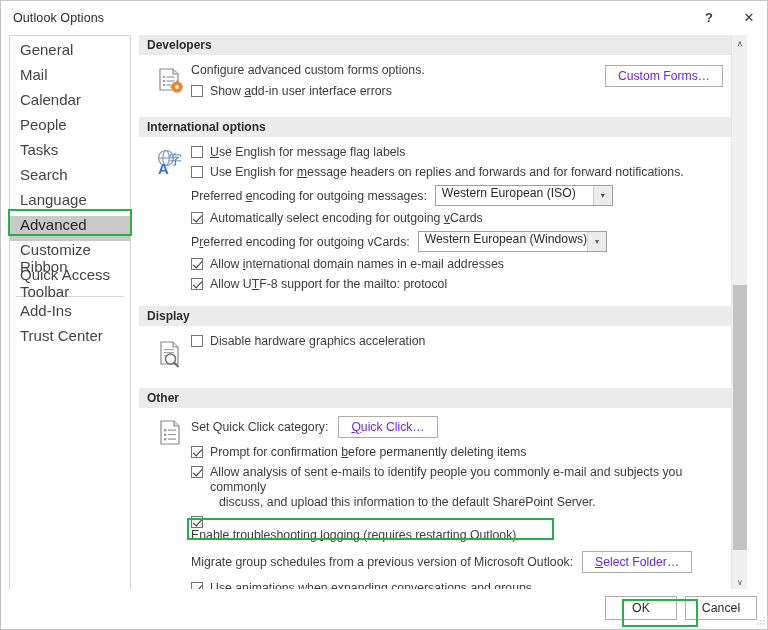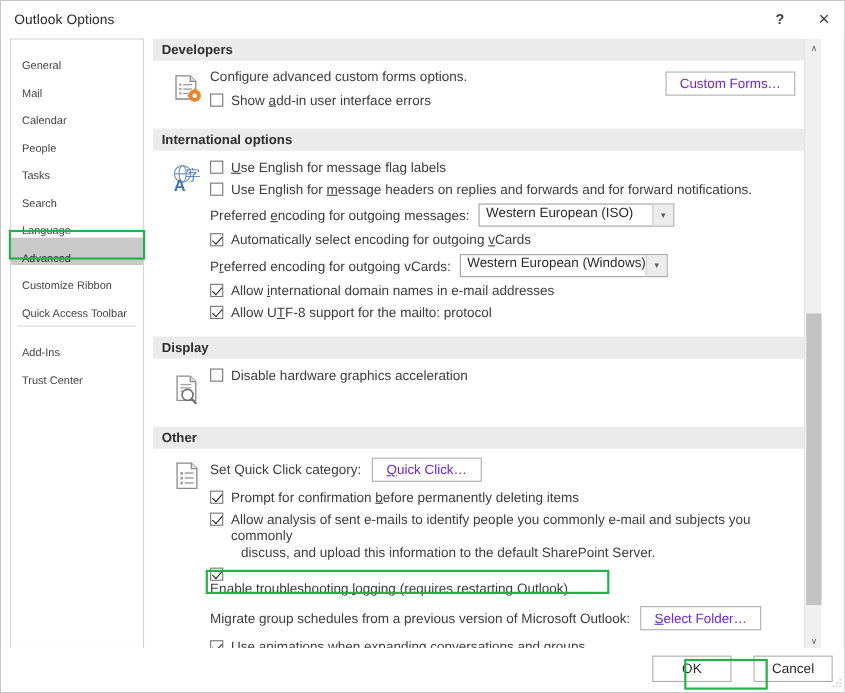--- a/index.html
+++ b/index.html
@@ -50,22 +50,22 @@
     position: absolute; left: 8px; top: 34px;
     width: 122px; height: 555px;
     background: #ffffff;
     border: 1px solid #d4d4d4;
     padding-top: 5px;
   }
   .side-item {
     position: relative;
     height: 25px;
     padding-left: 10px;
-    display: flex; align-items: flex-end;
-    font-size: 10px;
+    display: flex; align-items: flex-start;
+    font-size: 15px;
     color: #444444;
     cursor: default;
   }
   .side-item.selected {
     background: #c9c9c9;
     color: #262626;
   }
   .side-divider {
     height: 1px; background: #d8d8d8;
     margin: 5px 6px 5px 6px;
@@ -203,21 +203,21 @@
   }
 
   
   .footer {
     position: absolute; left: 0; bottom: 0;
     width: 768px; height: 40px;
     background: #ffffff;
   }
   .footer-btns {
     position: absolute; right: 12px; top: 7px;
-    display: flex; gap: 20px;
+    display: flex; gap: 8px;
   }
   .fbtn {
     width: 72px; height: 24px;
     border: 1px solid #adadad;
     background: #ffffff;
     font-size: 12.3px;
     color: #2b2b2b;
     display: flex; align-items: center; justify-content: center;
     cursor: default;
     font-family: "Liberation Sans", sans-serif;

